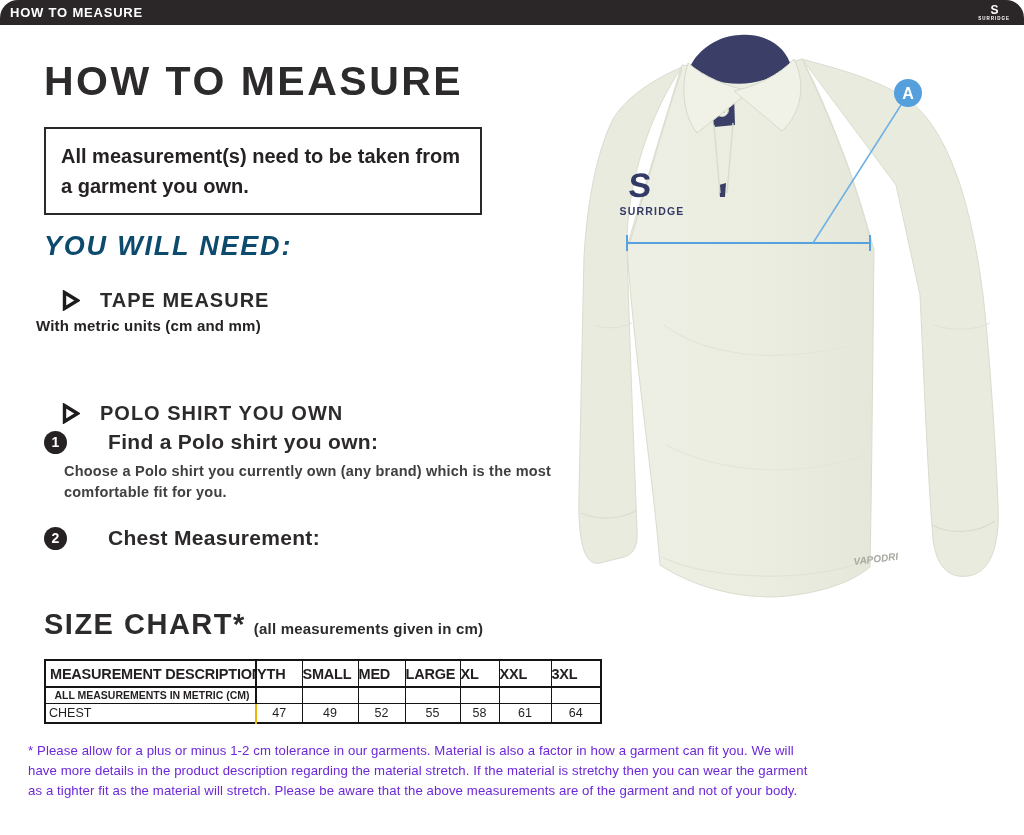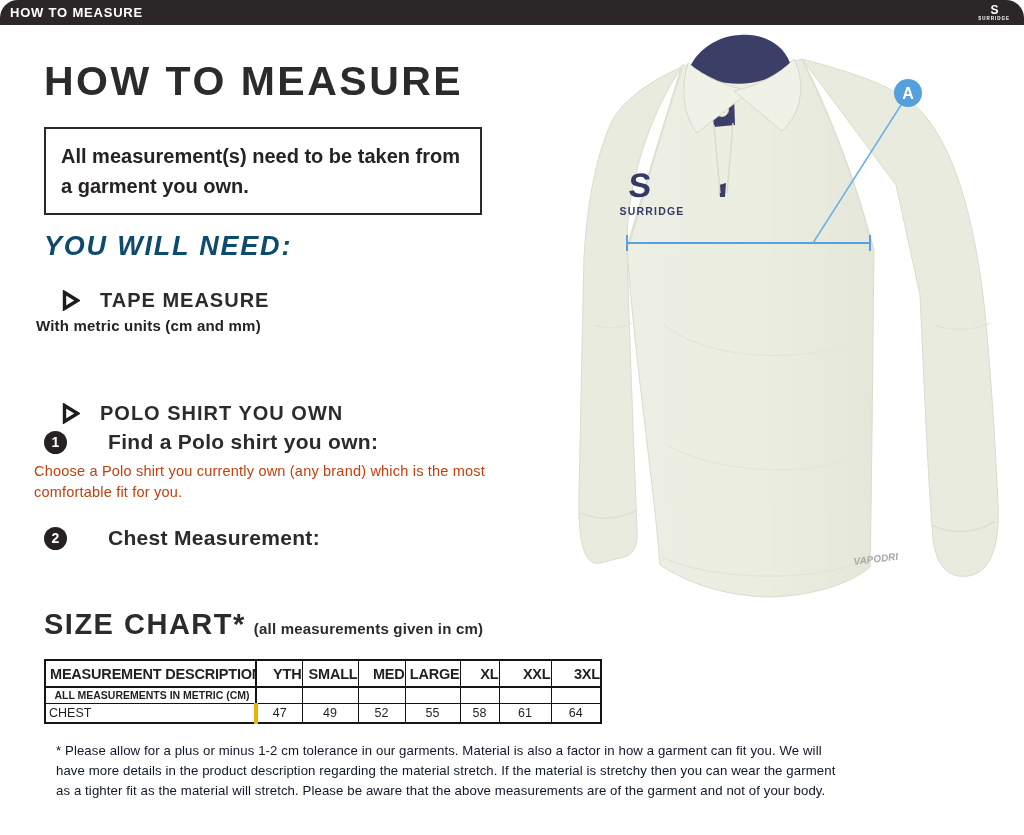--- a/index.html
+++ b/index.html
@@ -23,36 +23,36 @@
 
   .need-item{position:absolute;left:44px;display:flex;align-items:center;gap:20px;padding-left:18px;}
   .need-item .tri{width:18px;height:21px;flex:0 0 auto;}
   .need-title{font-size:20px;font-weight:bold;letter-spacing:1px;color:#2d2a2b;}
   .need-desc{position:absolute;left:36px;font-size:15px;font-weight:bold;color:#262223;letter-spacing:.2px;}
 
   .step{position:absolute;left:44px;display:flex;align-items:center;gap:9px;}
   .step-num{width:23px;height:23px;border-radius:50%;background:#262223;color:#fff;
             display:flex;align-items:center;justify-content:center;font-size:14px;font-weight:bold;flex:0 0 auto;}
   .step-title{font-size:21px;font-weight:bold;color:#2d2a2b;letter-spacing:.3px;margin-left:32px;}
-  .step-desc{position:absolute;left:34px;font-size:14.5px;font-weight:normal;line-height:1.45;color:#c2410c;letter-spacing:.2px;}
+  .step-desc{position:absolute;left:64px;font-size:14.5px;font-weight:bold;line-height:1.45;color:#404040;letter-spacing:.2px;}
 
   .sc-head{position:absolute;left:44px;top:608px;font-size:29px;font-weight:bold;letter-spacing:1.5px;color:#2d2a2b;}
   .sc-sub{font-size:15px;font-weight:bold;letter-spacing:.2px;margin-left:8px;}
 
   
   .size-table{position:absolute;left:44px;top:659px;width:556px;border-collapse:collapse;table-layout:fixed;border:2px solid #141414;}
   .size-table th,.size-table td{border:1px solid #141414;padding:0;overflow:hidden;white-space:nowrap;}
-  .size-table tr.head th{height:27px;font-size:14.5px;font-weight:bold;letter-spacing:-.2px;text-align:right;border-bottom:2px solid #141414;}
+  .size-table tr.head th{height:27px;font-size:14.5px;font-weight:bold;letter-spacing:-.2px;text-align:left;border-bottom:2px solid #141414;}
   .size-table tr.head th:first-child{text-align:left;padding-left:4px;border-right:2px solid #141414;}
   .size-table tr.metric td{height:16px;font-size:10.5px;font-weight:bold;text-align:center;}
   .size-table tr.metric td:first-child{padding-left:3px;border-right:2px solid #141414;}
   .size-table tr.data td{height:20px;font-size:12.5px;font-weight:normal;text-align:center;}
-  .size-table tr.data td:first-child{text-align:left;padding-left:3px;border-right:4px solid #eab308;}
-
-  .disclaimer{position:absolute;left:56px;top:741px;width:796px;font-size:13.2px;line-height:1.5;color:#0f172a;letter-spacing:.1px;}
+  .size-table tr.data td:first-child{text-align:left;padding-left:3px;border-right:2px solid #eab308;}
+
+  .disclaimer{position:absolute;left:28px;top:741px;width:796px;font-size:13.2px;line-height:1.5;color:#6d28d9;letter-spacing:.1px;}
 
   
   .shirt-wrap{position:absolute;left:554px;top:25px;width:470px;height:610px;}
 </style>
 </head>
 <body>
 
 <div class="stage">
 
   <div class="topbar">

